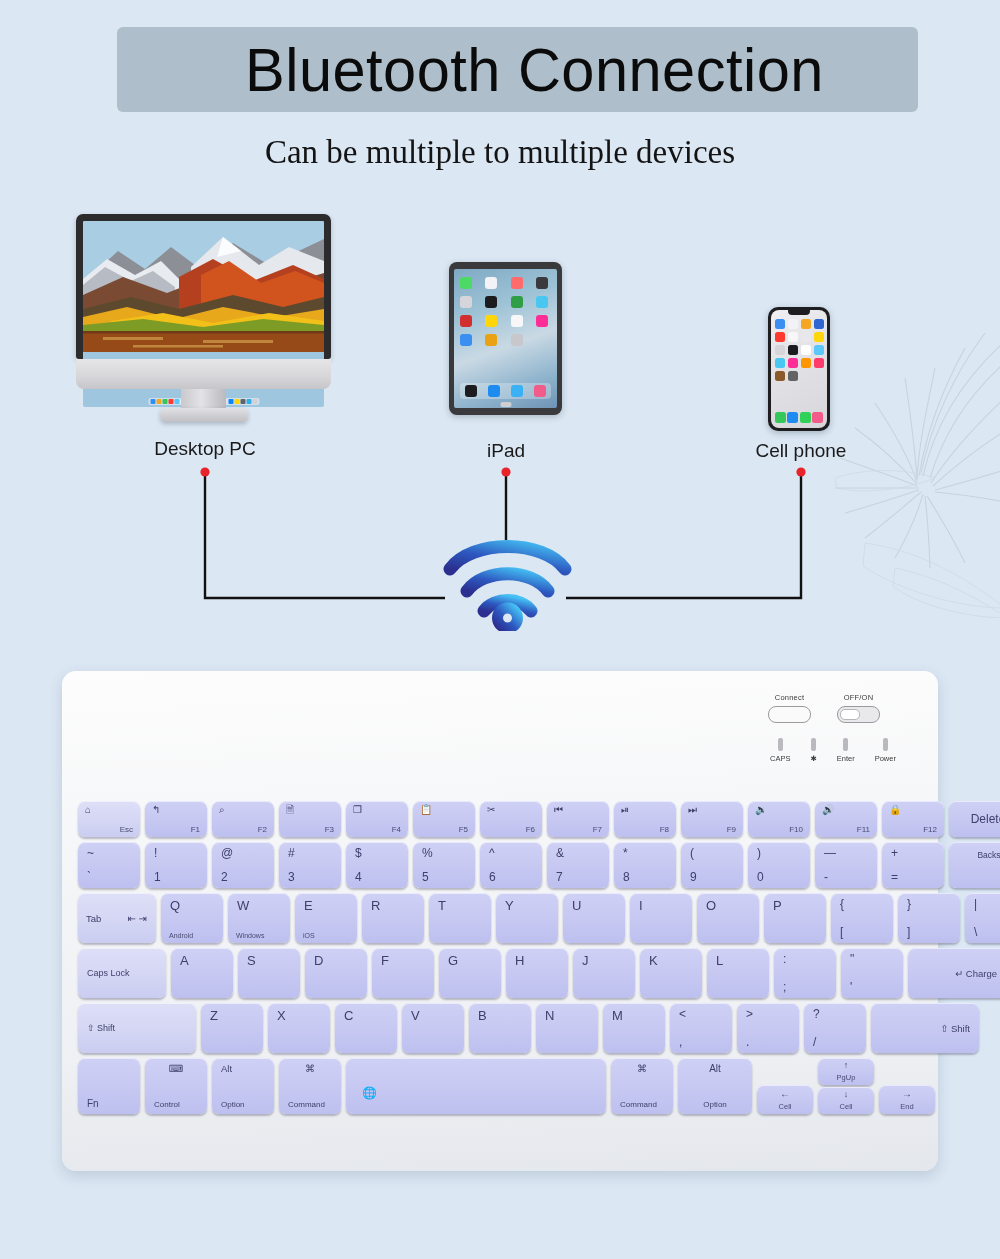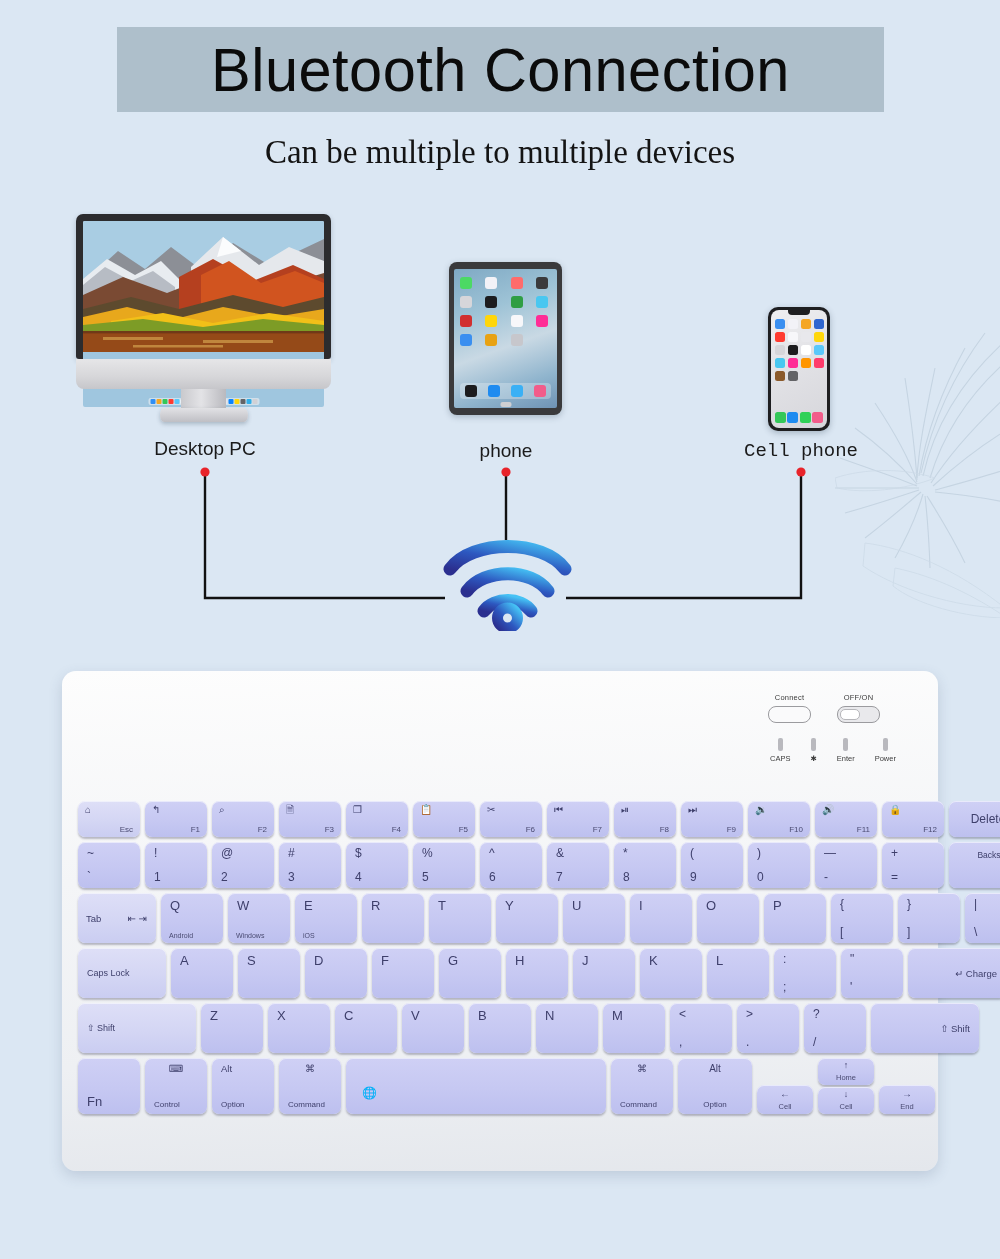--- a/index.html
+++ b/index.html
@@ -9,22 +9,22 @@
     font-family:"Liberation Sans",sans-serif;
   }
   .stage{position:absolute;inset:0;}
 
   
   .plant{position:absolute;right:-10px;top:318px;width:175px;height:300px;opacity:.45;pointer-events:none;}
 
   
   .title-box{
     position:absolute;left:117px;top:27px;width:767px;height:85px;
-    background:#aebfcb;border-radius:0;
-    display:flex;align-items:center;justify-content:center;
+    background:#aebfcb;border-radius:6px;
+    display:flex;align-items:center;justify-content:center;padding-left:34px;
   }
   .title-text{
     font-size:62px;color:#0b0b0b;letter-spacing:.5px;
     font-family:"Liberation Sans",sans-serif;font-weight:400;
     transform:scaleX(.96);white-space:nowrap;
   }
   .subtitle{
     position:absolute;left:0;right:0;top:134px;text-align:center;
     font-family:"Liberation Serif",serif;font-size:33px;color:#141414;
   }
@@ -140,21 +140,21 @@
   .lay-fn .lb{position:absolute;right:7px;bottom:3px;font-size:8px;color:#4a4b72;}
   .lay-letter{height:100%;position:relative;}
   .lay-letter .L{position:absolute;left:9px;top:5px;font-size:13px;}
   .lay-letter .S{position:absolute;left:8px;bottom:4px;font-size:7px;color:#4a4b72;}
   .lay-right{height:100%;position:relative;}
   .lay-right .r{position:absolute;right:9px;top:50%;transform:translateY(-50%);font-size:9.5px;white-space:nowrap;}
   .lay-left{height:100%;position:relative;}
   .lay-left .l{position:absolute;left:9px;top:50%;transform:translateY(-50%);font-size:9px;white-space:nowrap;}
   .lay-mod{height:100%;position:relative;}
   .lay-mod .t{position:absolute;left:9px;top:5px;font-size:9.5px;}
-  .lay-mod .b{position:absolute;left:9px;bottom:5px;font-size:13px;}
+  .lay-mod .b{position:absolute;left:9px;bottom:5px;font-size:10px;}
   .lay-mod .tc{position:absolute;left:50%;transform:translateX(-50%);top:5px;font-size:10px;}
   .lay-mod .bc{position:absolute;left:50%;transform:translateX(-50%);bottom:5px;font-size:8.5px;}
   .lay-arrow{height:100%;position:relative;}
   .lay-arrow .a{position:absolute;left:50%;transform:translateX(-50%);top:5px;font-size:10px;}
   .lay-arrow .n{position:absolute;left:50%;transform:translateX(-50%);bottom:3px;font-size:7.5px;color:#4a4b72;}
   .stack{display:flex;flex-direction:column;gap:2px;}
 </style>
 </head>
 <body>
 
@@ -297,21 +297,21 @@
       </div>
       <div class="ipad-dock">
         <span style="background:#1c1c1e"></span>
           <span style="background:#1e8bf0"></span>
         <span style="background:#3ab0f5"></span>
           <span style="background:#f25c8a"></span>
       </div>
       <div class="ipad-home"></div>
     </div>
   </div>
-  <div class="dev-label" style="left:406px;top:440px;width:200px;">phone</div>
+  <div class="dev-label" style="left:406px;top:440px;width:200px;">iPad</div>
 
   <div class="phone">
     <div class="phone-screen">
       <div class="notch"></div>
       <div class="ph-grid">
         <span style="background:#3a8ff0"></span>
           <span style="background:#f2f2f7"></span>
         <span style="background:#f5a623"></span>
           <span style="background:#2f66d0"></span>
         <span style="background:#ff3b30"></span>
@@ -332,21 +332,21 @@
           <span style="background:transparent"></span>
       </div>
       <div class="ph-dock">
         <span style="background:#34c759"></span>
           <span style="background:#1e8bf0"></span>
         <span style="background:#30d158"></span>
           <span style="background:#f25c8a"></span>
       </div>
     </div>
   </div>
-  <div class="dev-label" style="left:701px;top:440px;width:200px;font-family:Liberation Mono, monospace;">Cell phone</div>
+  <div class="dev-label" style="left:701px;top:440px;width:200px;">Cell phone</div>
 
   <div class="keyboard">
 
     <div class="kb-controls">
       <div class="ctl-row">
         <div class="ctl">
           <div class="ctl-label">Connect</div>
           <div class="btn-pill"></div>
         </div>
         <div class="ctl">
@@ -814,21 +814,21 @@
           <div class="lay-arrow">
               <span class="a" style="top:3px">←</span>
           <span class="n">Cell</span>
             </div>
           </div>
 
         <div class="stack">
           <div class="key" style="width:56px;height:27px">
             <div class="lay-arrow">
                 <span class="a" style="top:2px;font-size:9px">↑</span>
-            <span class="n">Home</span>
+            <span class="n">PgUp</span>
               </div>
             </div>
           <div class="key" style="width:56px;height:27px">
             <div class="lay-arrow">
                 <span class="a" style="top:2px;font-size:9px">↓</span>
             <span class="n">Cell</span>
               </div>
             </div>
         </div>
 

